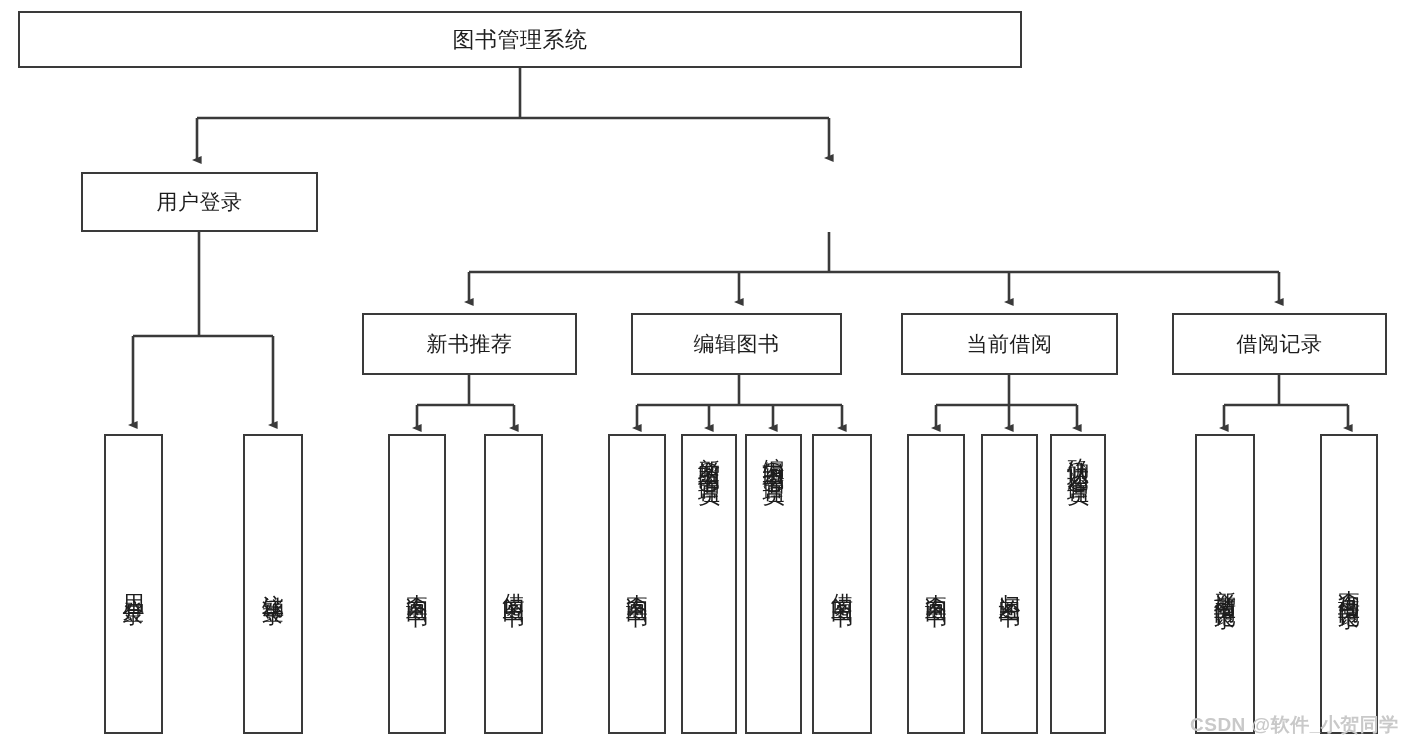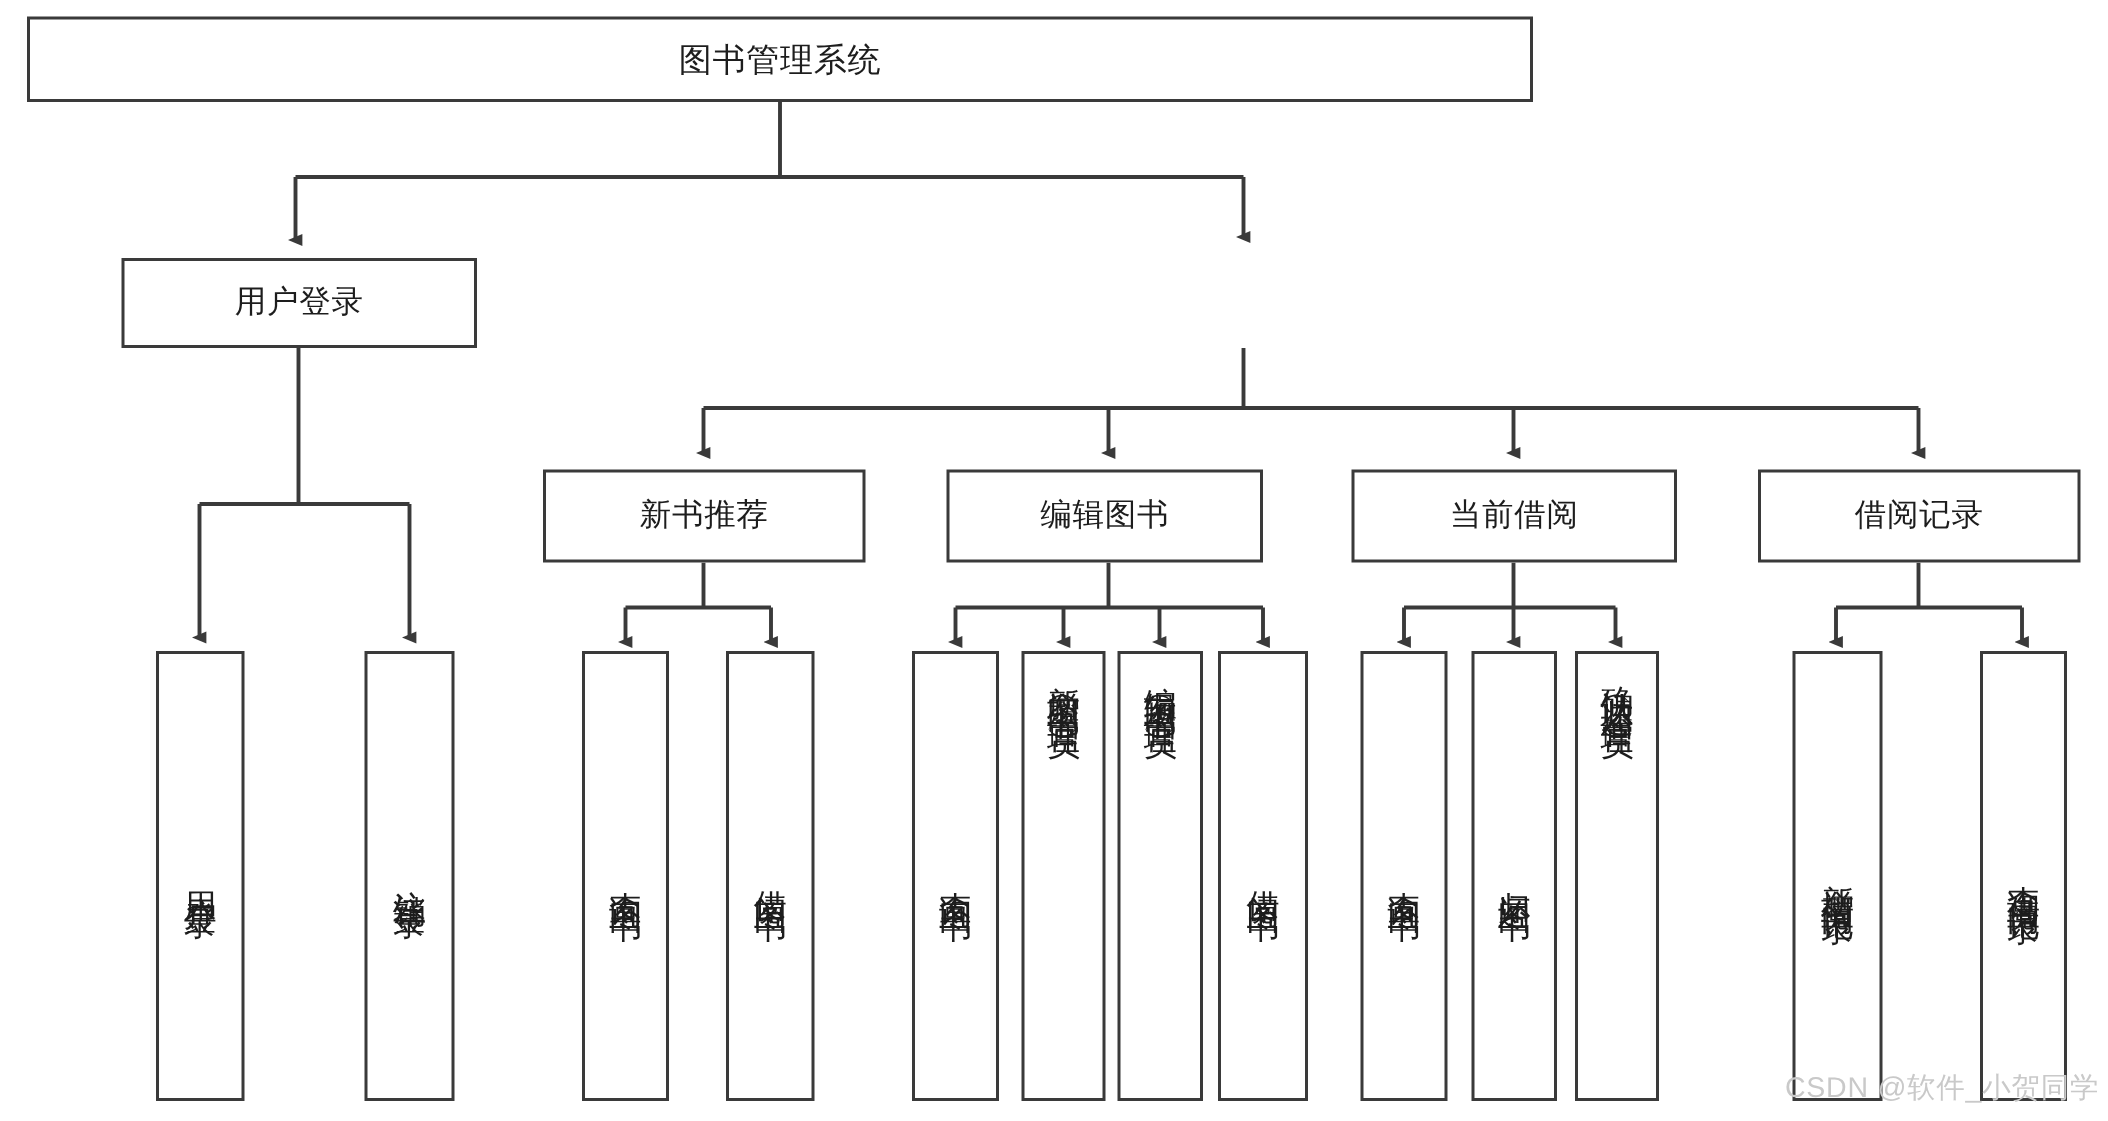--- a/index.html
+++ b/index.html
@@ -71,20 +71,21 @@
   }
   #watermark {
     position: absolute;
     left: 1190px;
     top: 712px;
     font-size: 19px;
     color: #c9c9c9;
     white-space: nowrap;
     letter-spacing: 0.5px;
     pointer-events: none;
+    font-weight: bold;
   }
 </style>
 </head>
 <body>
 
 <div id="diagram-root">
 
   <svg id="diagram-svg" viewBox="0 0 1405 747" xmlns="http://www.w3.org/2000/svg">
     <defs>
       <marker id="arrow" markerWidth="10" markerHeight="10" refX="4.2" refY="5" orient="auto" markerUnits="userSpaceOnUse">

